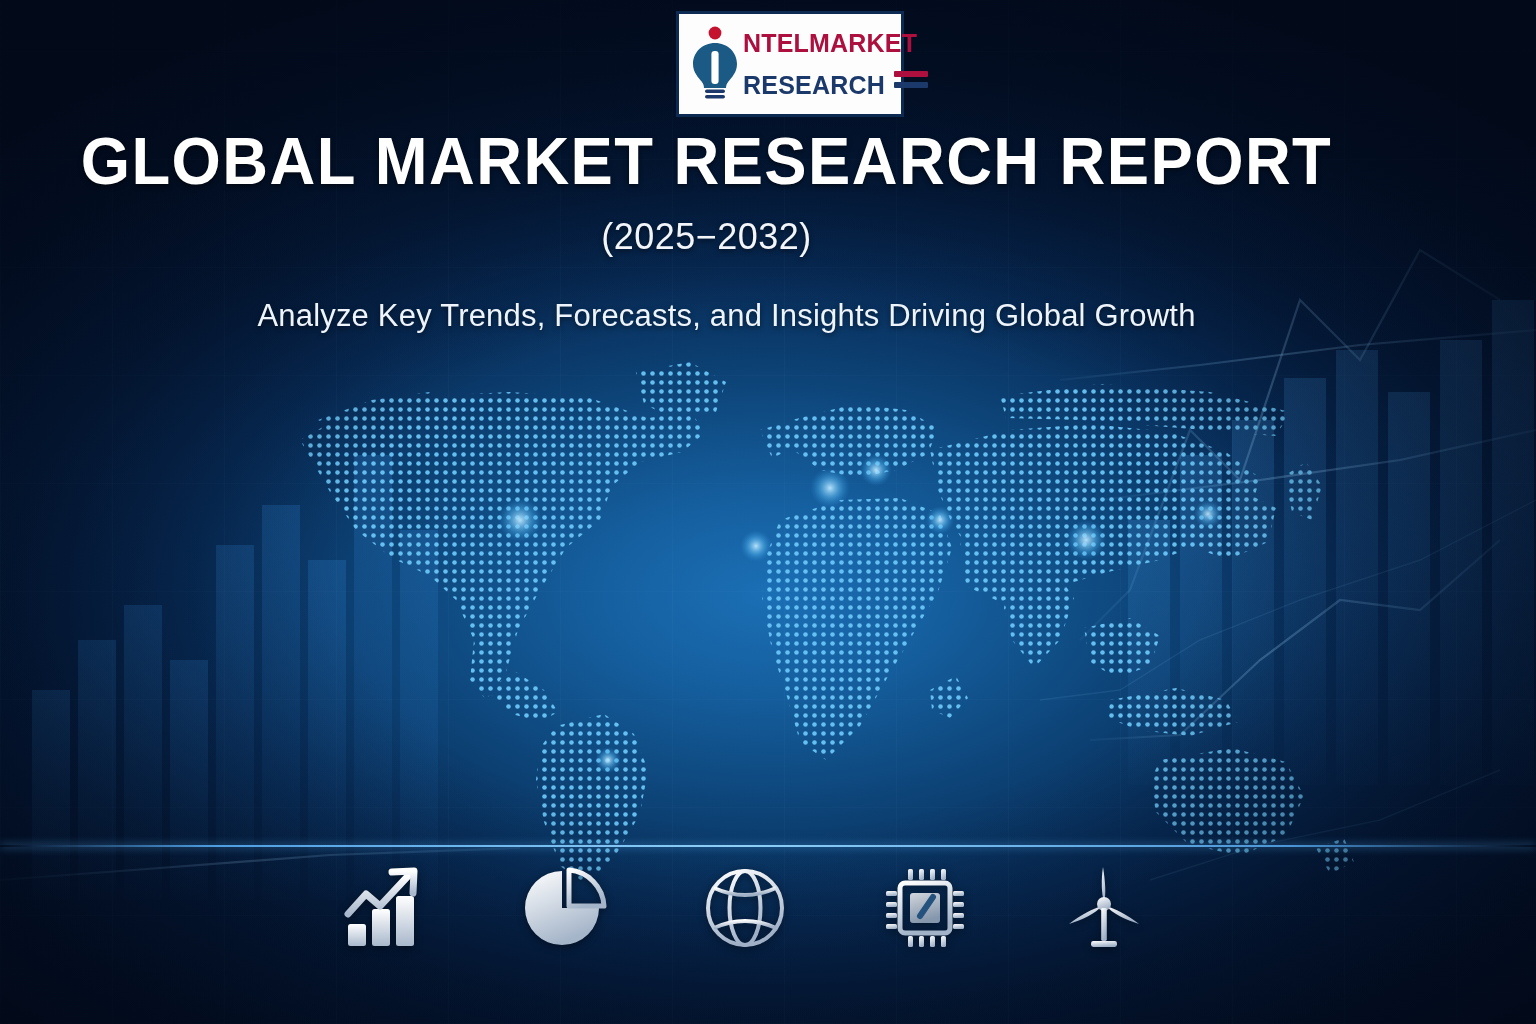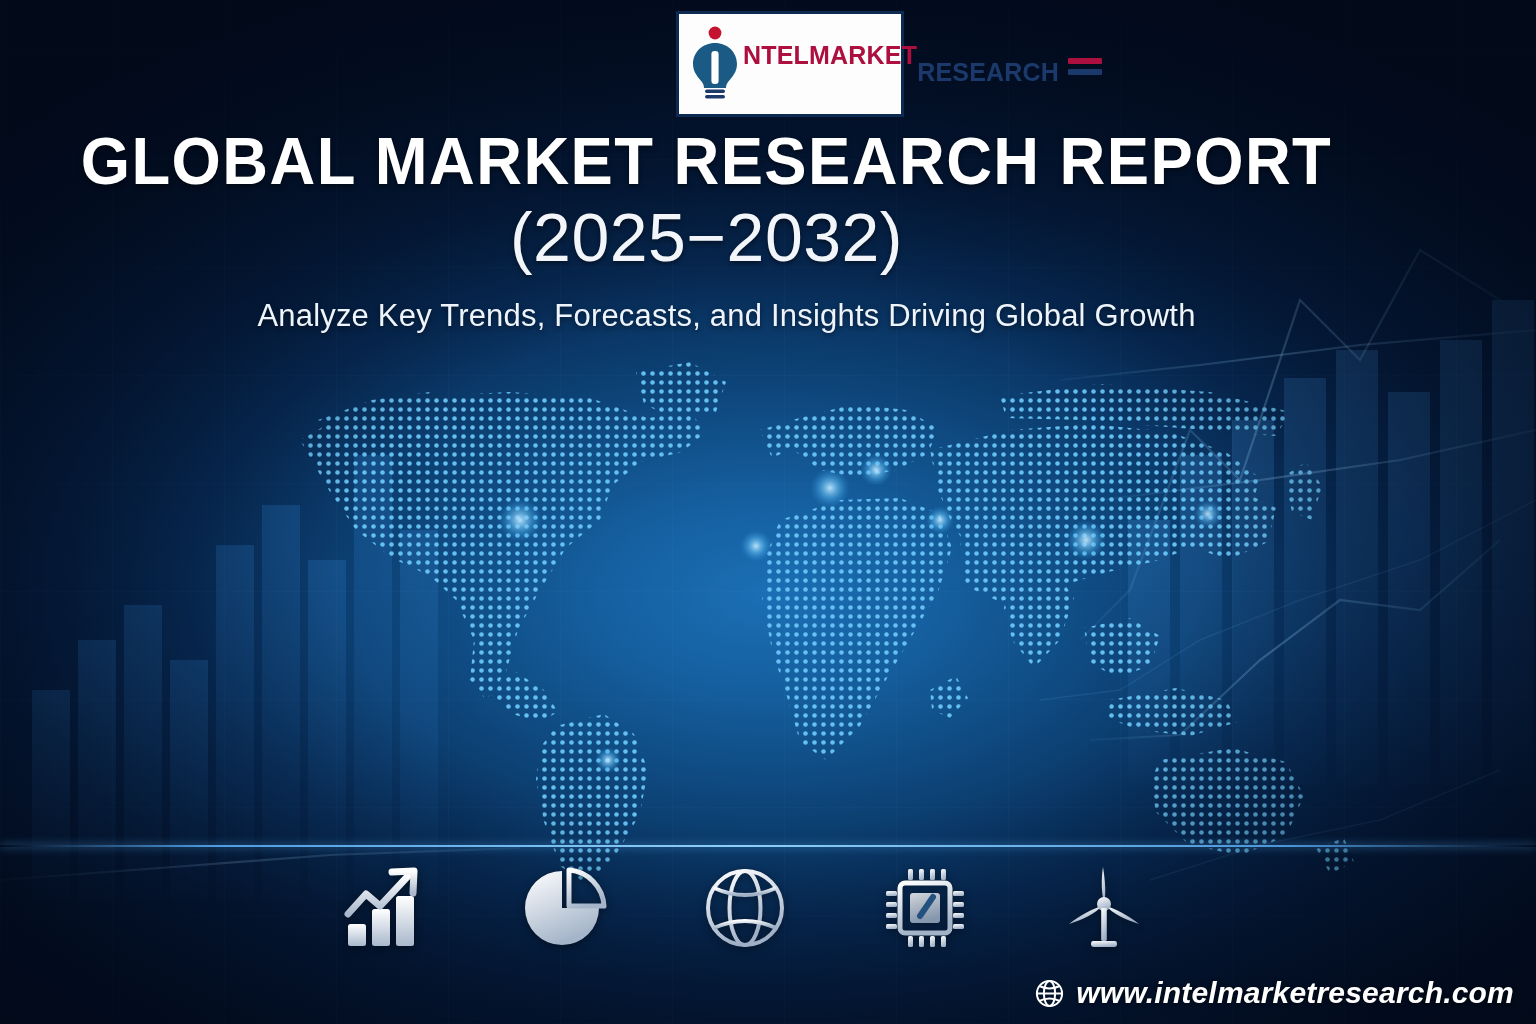--- a/index.html
+++ b/index.html
@@ -77,21 +77,21 @@
     border: 3px solid #0d2a52;
     display: flex;
     align-items: center;
     box-sizing: border-box;
     padding: 4px 6px 4px 10px;
   }
   .logo-bulb { width: 52px; height: 76px; flex: 0 0 auto; }
   .logo-words {
     margin-left: 2px;
     display: flex;
-    flex-direction: row;
+    flex-direction: column;
     justify-content: center;
     line-height: 1;
   }
   .logo-top {
     font-size: 25px;
     font-weight: bold;
     letter-spacing: 0.2px;
     color: #ad0f3f;
     font-family: "Liberation Sans", sans-serif;
   }
@@ -128,21 +128,21 @@
     line-height: 74px;
     letter-spacing: 1.5px;
     color: #ffffff;
     transform: scaleX(0.96);
     text-shadow: 0 2px 5px rgba(0,0,0,0.55);
     margin: 0;
   }
   .title-years {
     font-family: "Liberation Sans", sans-serif;
     font-weight: normal;
-    font-size: 68px;
+    font-size: 36px;
     line-height: 70px;
     letter-spacing: 0.5px;
     color: #f2f6fb;
     text-shadow: 0 2px 5px rgba(0,0,0,0.5);
     margin: 4px 0 0 0;
   }
   .tagline {
     font-family: "Liberation Sans", sans-serif;
     font-weight: normal;
     font-size: 31px;
@@ -450,26 +450,14 @@
           <path d="M44 42 C52 44 66 51 77 60 C64 56 50 49 44 42 Z"></path>
           <circle cx="42" cy="40" r="7"></circle>
           <rect x="39.2" y="44" width="5.6" height="33" rx="1.4"></rect>
           <rect x="29" y="77" width="26" height="6" rx="2.4"></rect>
         </g>
       </svg>
     </div>
 
   </div>
 
-  <div class="footer-url">
-    <svg width="29" height="29" viewBox="0 0 29 29">
-      <g fill="none" stroke="#ffffff" stroke-width="2">
-        <circle cx="14.5" cy="14.5" r="12.6"></circle>
-        <ellipse cx="14.5" cy="14.5" rx="5.6" ry="12.6"></ellipse>
-        <line x1="1.9" y1="14.5" x2="27.1" y2="14.5"></line>
-        <path d="M4.3 7 Q14.5 12 24.7 7"></path>
-        <path d="M4.3 22 Q14.5 17 24.7 22"></path>
-      </g>
-    </svg>
-    <span class="footer-text">www.intelmarketresearch.com</span>
-  </div>
 
 </div>
 
 </body></html>

